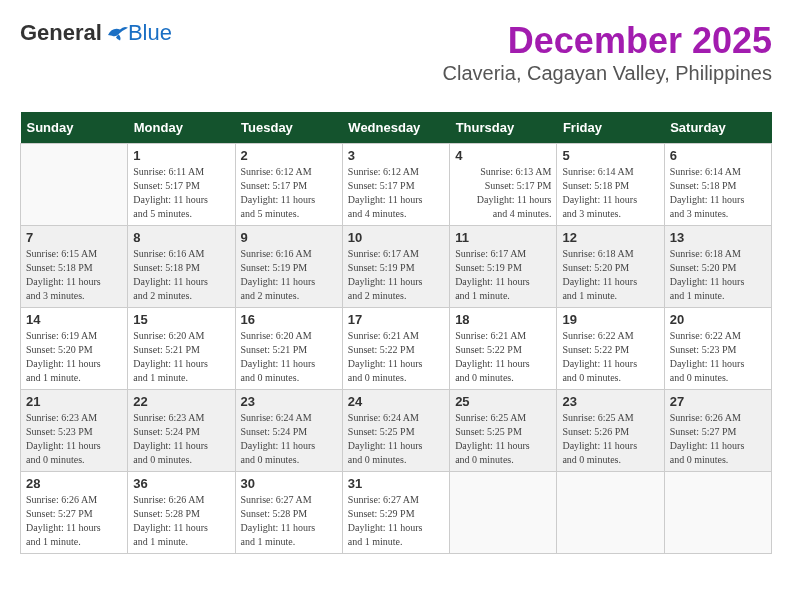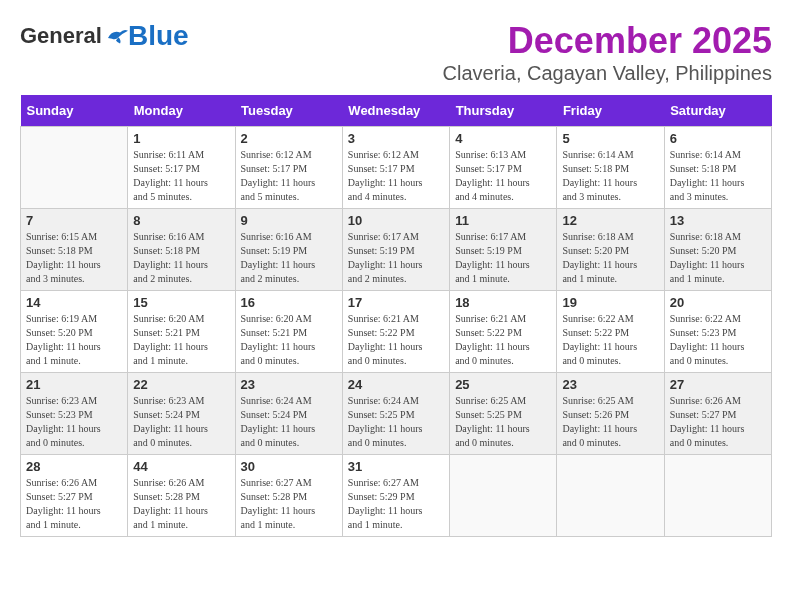--- a/index.html
+++ b/index.html
@@ -7,39 +7,39 @@
       font-family: Arial, sans-serif;
       background: #fff;
       width: 792px;
       min-height: 612px;
       padding: 20px;
     }
     .header {
       display: flex;
       justify-content: space-between;
       align-items: flex-start;
-      margin-bottom: 10px;
+      margin-bottom: 27px;
     }
     .logo {
       display: flex;
       flex-direction: column;
       align-items: flex-start;
     }
     .logo-text {
       display: flex;
       align-items: center;
     }
     .logo-general {
       font-size: 22px;
       font-weight: bold;
       color: #333;
     }
     .logo-blue {
-      font-size: 28px;
-      font-weight: bold;
+      font-size: 22px;
+      font-weight: normal;
       color: #1a6fc4;
     }
     .logo-bird {
       width: 24px;
       height: 20px;
       margin-left: 2px;
     }
     .title-area {
       text-align: right;
     }
@@ -51,21 +51,21 @@
     .location {
       font-size: 20px;
       color: #555;
     }
     .calendar {
       width: 100%;
       border-collapse: collapse;
       font-size: 11px;
     }
     .calendar th {
-      background-color: #6d28d9;
+      background-color: #14532d;
       color: white;
       padding: 8px 6px;
       text-align: left;
       font-size: 13px;
       font-weight: bold;
     }
     .calendar td {
       border: 1px solid #ccc;
       vertical-align: top;
       padding: 4px 5px;
@@ -143,21 +143,21 @@
         </td>
         <td>
           <span class="day-number">3</span>
           <div class="day-info" style="white-space: pre-line;">Sunrise: 6:12 AM
 Sunset: 5:17 PM
 Daylight: 11 hours
 and 4 minutes.</div>
         </td>
         <td>
           <span class="day-number">4</span>
-          <div class="day-info" style="white-space: pre-line;">Sunrise: 6:13 AM
+          <div class="day-info" style="white-space: pre-line; text-align: right;">Sunrise: 6:13 AM
 Sunset: 5:17 PM
 Daylight: 11 hours
 and 4 minutes.</div>
         </td>
         <td>
           <span class="day-number">5</span>
           <div class="day-info" style="white-space: pre-line;">Sunrise: 6:14 AM
 Sunset: 5:18 PM
 Daylight: 11 hours
 and 3 minutes.</div>
@@ -325,21 +325,21 @@
       </tr>
       <tr>
         <td>
           <span class="day-number">28</span>
           <div class="day-info" style="white-space: pre-line;">Sunrise: 6:26 AM
 Sunset: 5:27 PM
 Daylight: 11 hours
 and 1 minute.</div>
         </td>
         <td>
-          <span class="day-number">44</span>
+          <span class="day-number">36</span>
           <div class="day-info" style="white-space: pre-line;">Sunrise: 6:26 AM
 Sunset: 5:28 PM
 Daylight: 11 hours
 and 1 minute.</div>
         </td>
         <td>
           <span class="day-number">30</span>
           <div class="day-info" style="white-space: pre-line;">Sunrise: 6:27 AM
 Sunset: 5:28 PM
 Daylight: 11 hours

